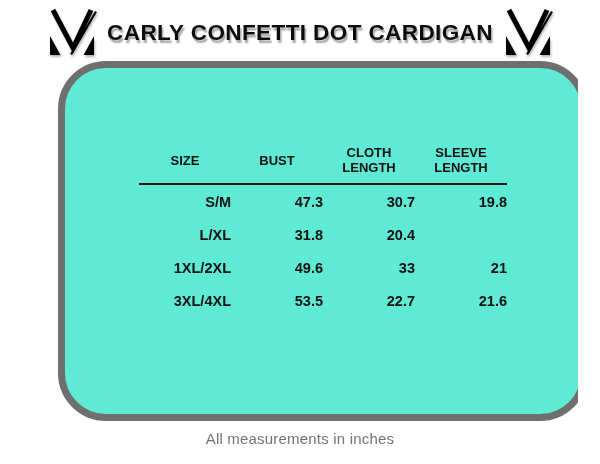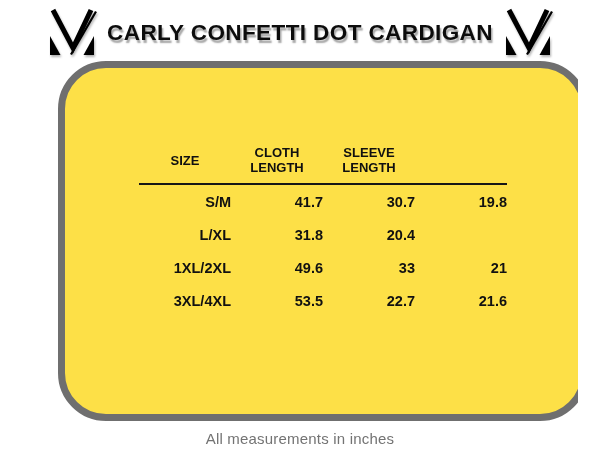--- a/index.html
+++ b/index.html
@@ -44,21 +44,21 @@
 
   
   .chart-box {
     position: absolute;
     left: 36px;
     top: 61px;
     width: 530px;
     height: 360px;
     border: 7px solid #6f6f6f;
     border-radius: 48px;
-    background: #fde047;
+    background: #5eead4;
   }
 
   
   .size-table {
     width: 368px;
     margin: 77px auto 0;
   }
   .thead {
     display: grid;
     grid-template-columns: repeat(4, 1fr);
@@ -124,29 +124,30 @@
       <polygon points="6,56 6,94 27,94" fill="#000000"></polygon>
       <polygon points="94,56 94,94 73,94" fill="#000000"></polygon>
     </svg>
   </div>
 
   <div class="chart-box">
     <div class="size-table">
 
       <div class="thead">
         <div class="th">SIZE</div>
+        <div class="th">BUST</div>
         <div class="th">CLOTH LENGTH</div>
         <div class="th">SLEEVE LENGTH</div>
       </div>
 
       <hr class="header-divider">
 
       <div class="trow">
         <div class="td">S/M</div>
-        <div class="td">41.7</div>
+        <div class="td">47.3</div>
         <div class="td">30.7</div>
         <div class="td">19.8</div>
       </div>
 
       <div class="trow">
         <div class="td">L/XL</div>
         <div class="td">31.8</div>
         <div class="td">20.4</div>
       </div>
 

